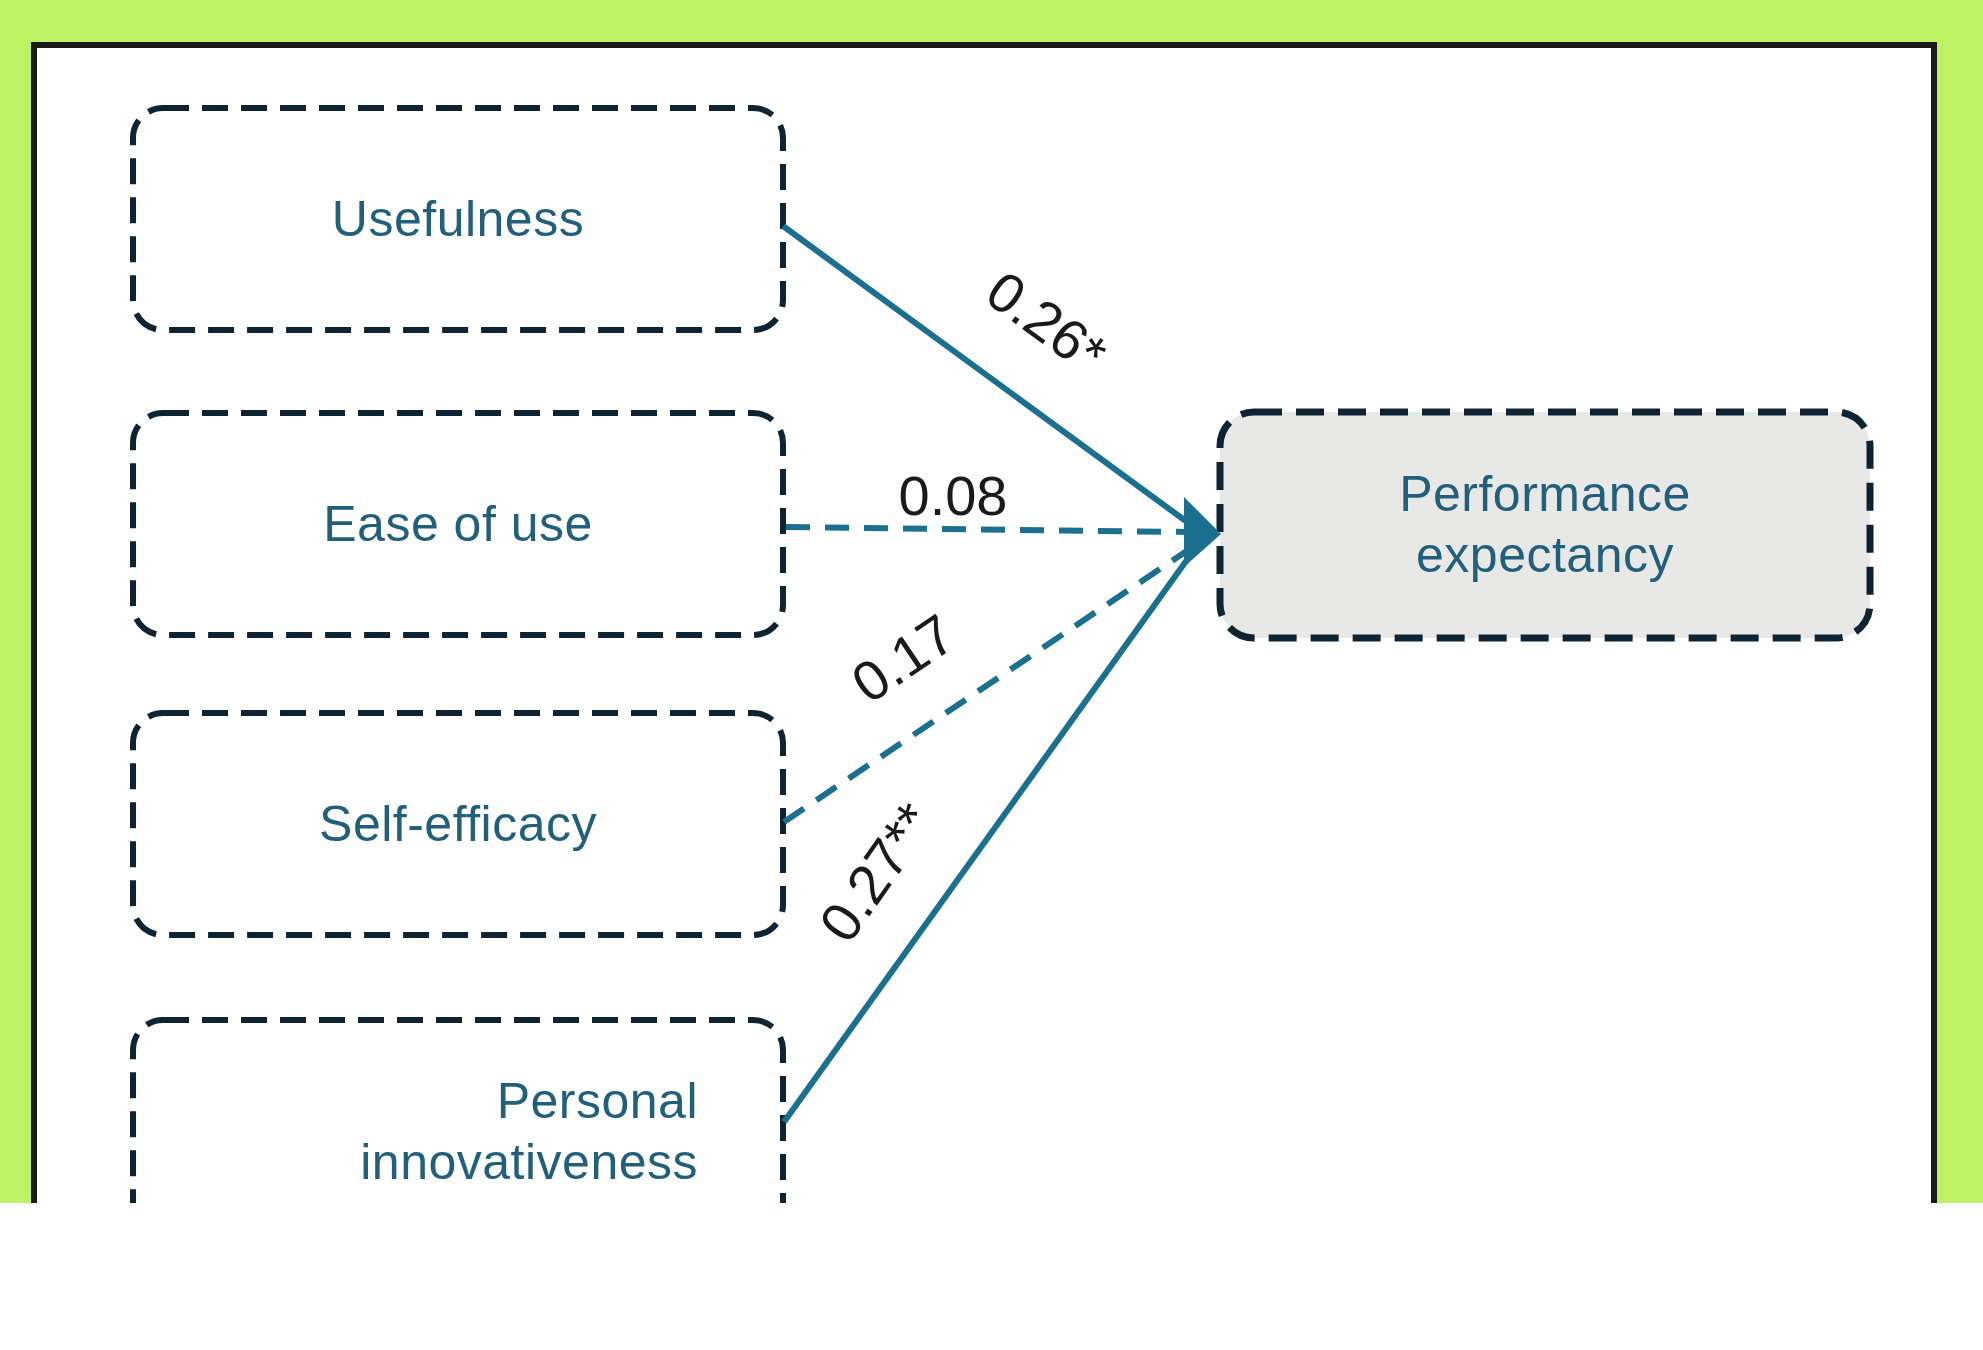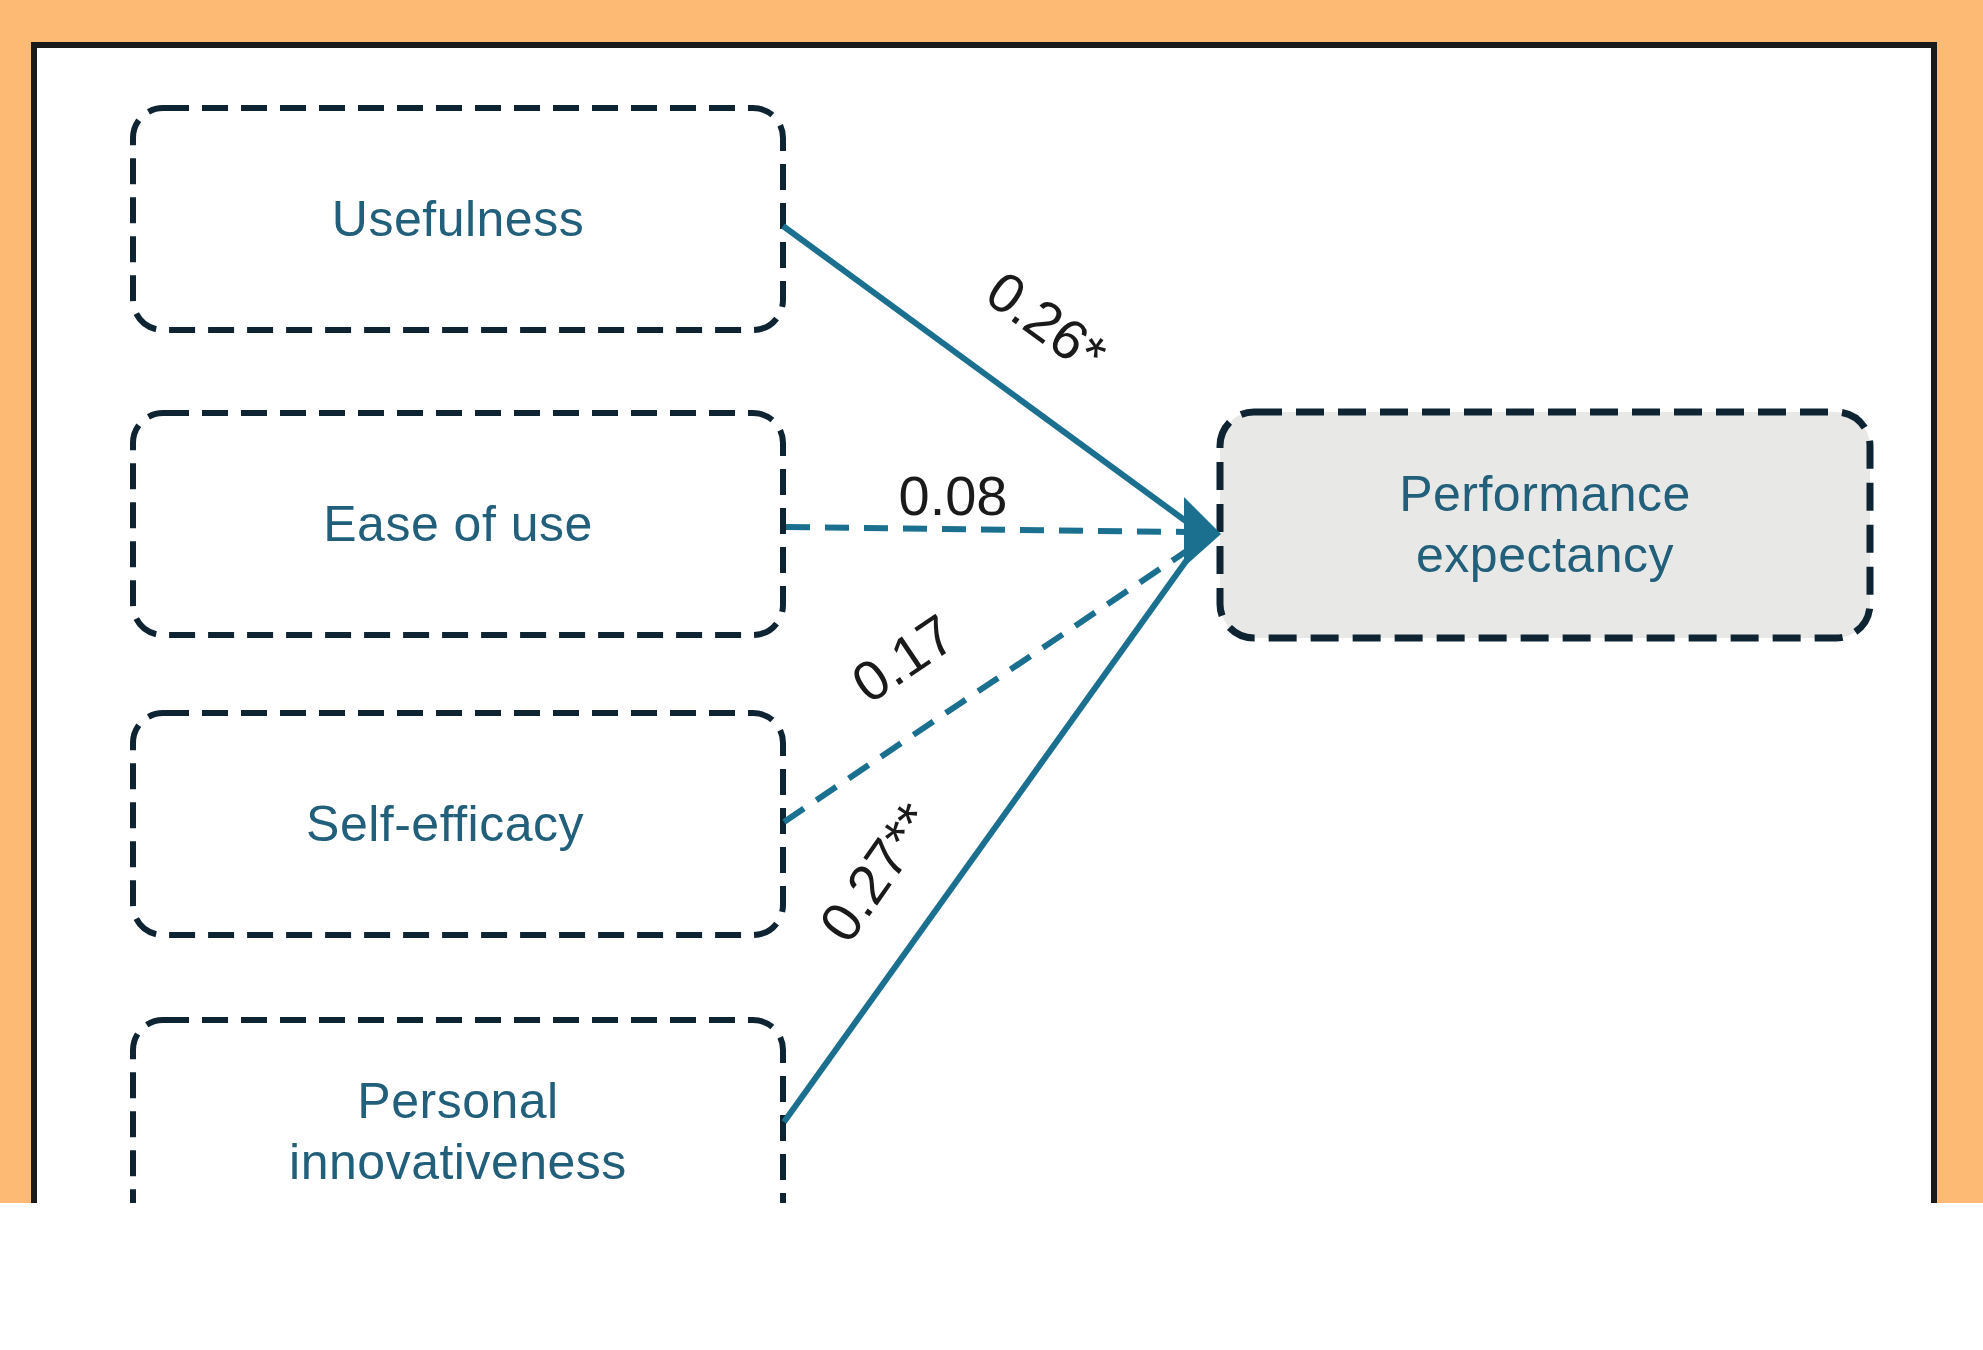--- a/index.html
+++ b/index.html
@@ -5,21 +5,21 @@
   html, body {
     margin: 0;
     padding: 0;
     background: #ffffff;
     font-family: "Liberation Sans", sans-serif;
   }
   #stage {
     position: relative;
     width: 1983px;
     height: 1203px;
-    background: #fdba74;
+    background: #bef264;
     overflow: hidden;
   }
   #outer-frame {
     position: absolute;
     left: 31px;
     top: 42px;
     width: 1906px;
     height: 1268px;
     border: 6px solid #1a1a1a;
     box-sizing: border-box;
@@ -94,25 +94,25 @@
   </svg>
 
   <div class="node-label" style="left:133px; top:108px; width:650px; height:222px;">
     <span class="wrap">Usefulness</span>
   </div>
 
   <div class="node-label" style="left:133px; top:413px; width:650px; height:222px;">
     <span class="wrap">Ease of use</span>
   </div>
 
-  <div class="node-label" style="left:120px; top:713px; width:650px; height:222px;text-align:right;">
+  <div class="node-label" style="left:133px; top:713px; width:650px; height:222px;text-align:right;">
     <span class="wrap">Self-efficacy</span>
   </div>
 
-  <div class="node-label" style="left:133px; top:1020px; width:650px; height:223px;">
+  <div class="node-label" style="left:133px; top:1020px; width:650px; height:223px;text-align:right;">
     <span class="wrap" style="max-width:480px;">Personal innovativeness</span>
   </div>
 
   <div class="node-label" style="left:1220px; top:412px; width:650px; height:226px;">
     <span class="wrap" style="max-width:480px;">Performance expectancy</span>
   </div>
 
 
   <div class="coef-label rot36" style="left:937px; top:287px; width:220px; height:70px;">0.26*</div>
 

